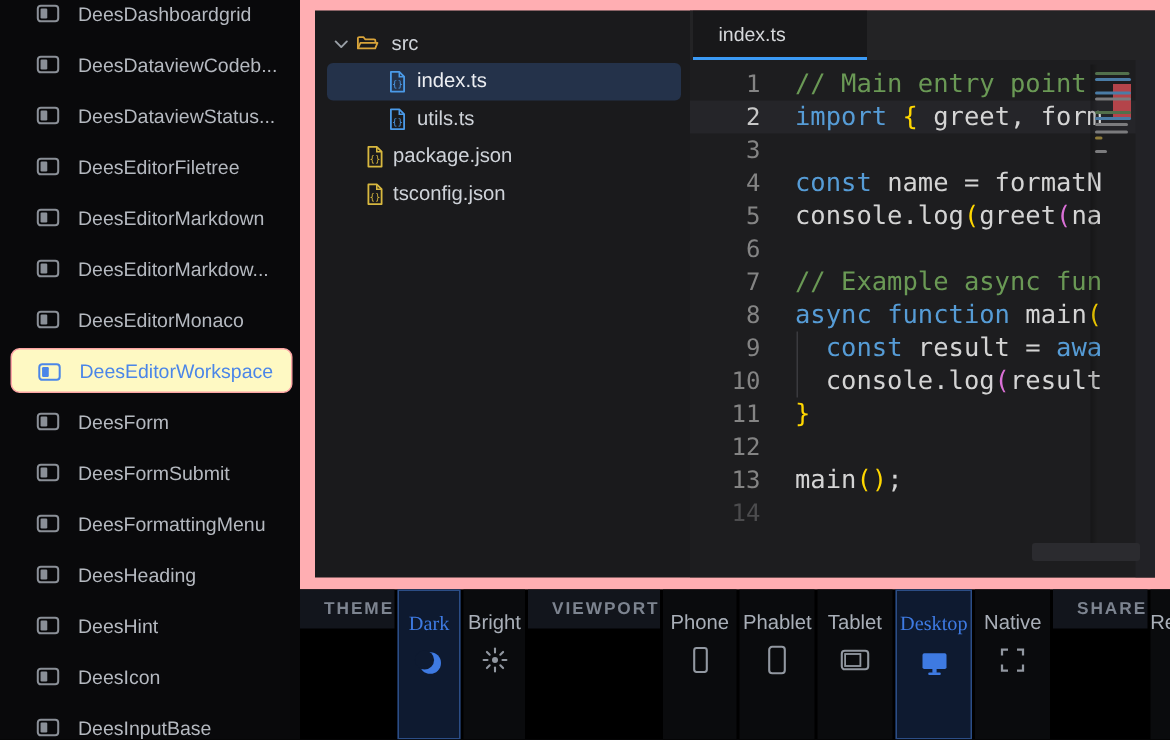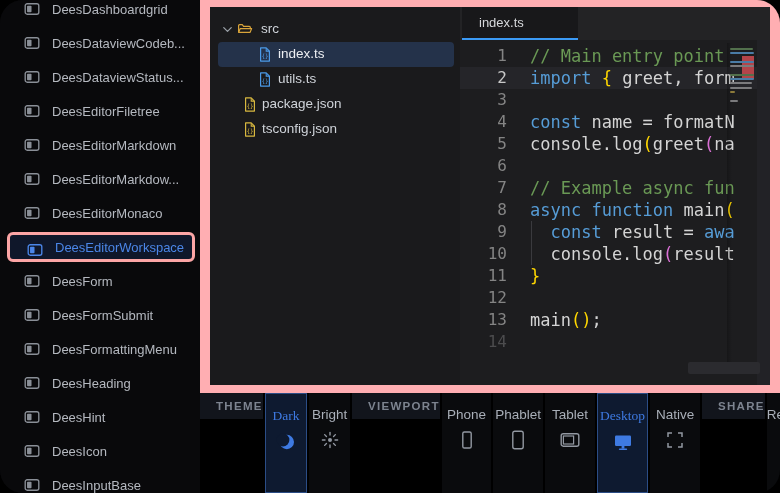--- a/index.html
+++ b/index.html
@@ -1,25 +1,25 @@
 <!DOCTYPE html>
 <html><head>
 <meta charset="utf-8">
 <style>
   * { margin:0; padding:0; box-sizing:border-box; }
   html,body { background:#000; }
   .stage { position:relative; width:780px; height:493px; overflow:hidden;
-           background:#09090b; font-family:"Liberation Sans", sans-serif;border-radius:23px; }
+           background:#09090b; font-family:"Liberation Sans", sans-serif; }
 
   
   .sidebar { position:absolute; left:0; top:0; width:200px; height:493px;
              background:#09090b; overflow:hidden; }
   .sb-row { position:absolute; left:7px; width:188px; height:30px; border-radius:6px;
             display:flex; align-items:center; cursor:pointer; }
-  .sb-row.sel { background:#0f172a; border:3px solid #fca5a5; }
+  .sb-row.sel { background:#fef9c3; border:1px solid #fca5a5; }
   .sb-row .sb-ic { position:absolute; left:17px; top:7px; width:16px; height:16px; }
   .sb-row .sb-lb { position:absolute; left:45px; font-size:13px; color:#b5b9c0; white-space:nowrap; }
   .sb-row.sel .sb-lb { color:#4b86e8; }
 
   
   .frame { position:absolute; left:200px; top:0; width:580px; height:393px; background:#ffaeb2; }
   .demo { position:absolute; left:10px; top:7px; width:560px; height:378px;
           background:#1a1a1c; overflow:hidden; }
 
   

